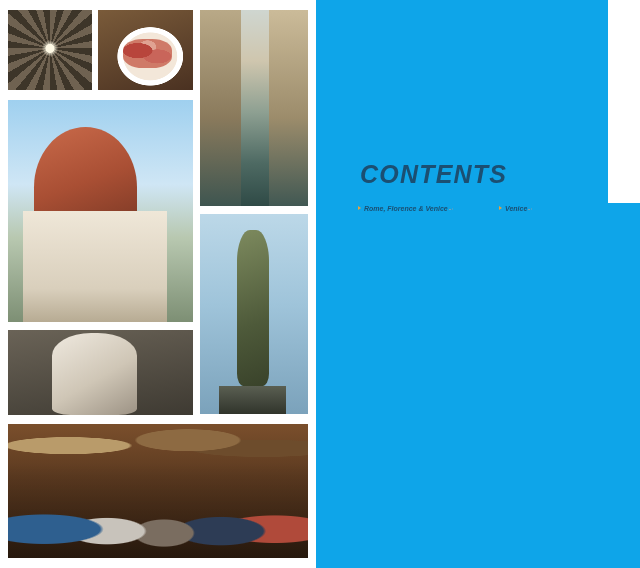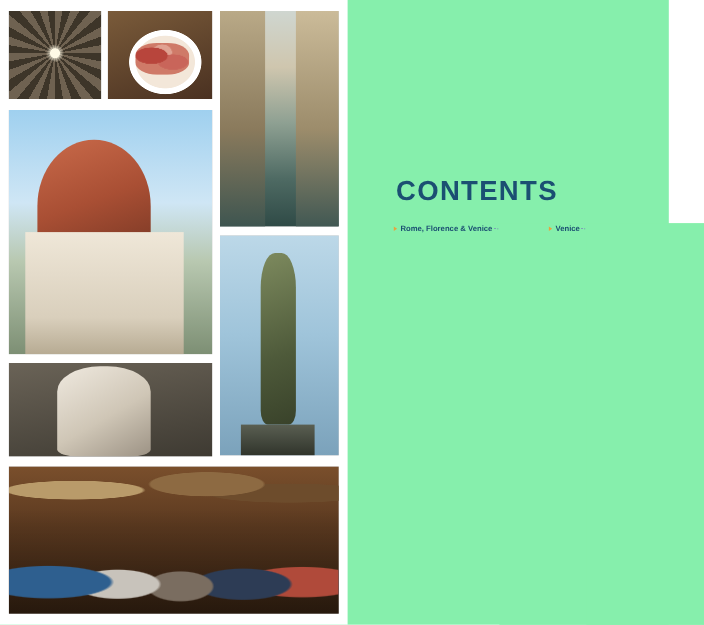--- a/index.html
+++ b/index.html
@@ -10,21 +10,22 @@
     width: 640px;
     height: 568px;
     background: #ffffff;
     font-family: "Liberation Sans", sans-serif;
     overflow: hidden;
   }
   .page {
     position: relative;
     width: 608px;
     height: 568px;
-    background: #86efac;
+    background: #0ea5e9;
+    font-style: italic;
   }
 
   
   .collage {
     position: absolute;
     left: 0;
     top: 0;
     width: 316px;
     height: 568px;
     background: #ffffff;

